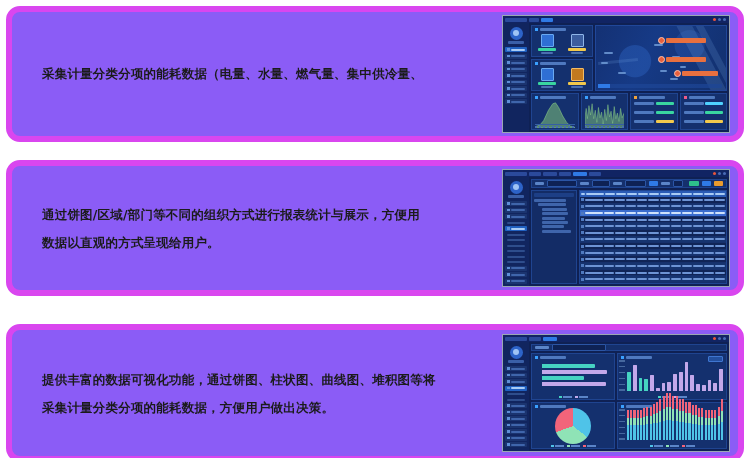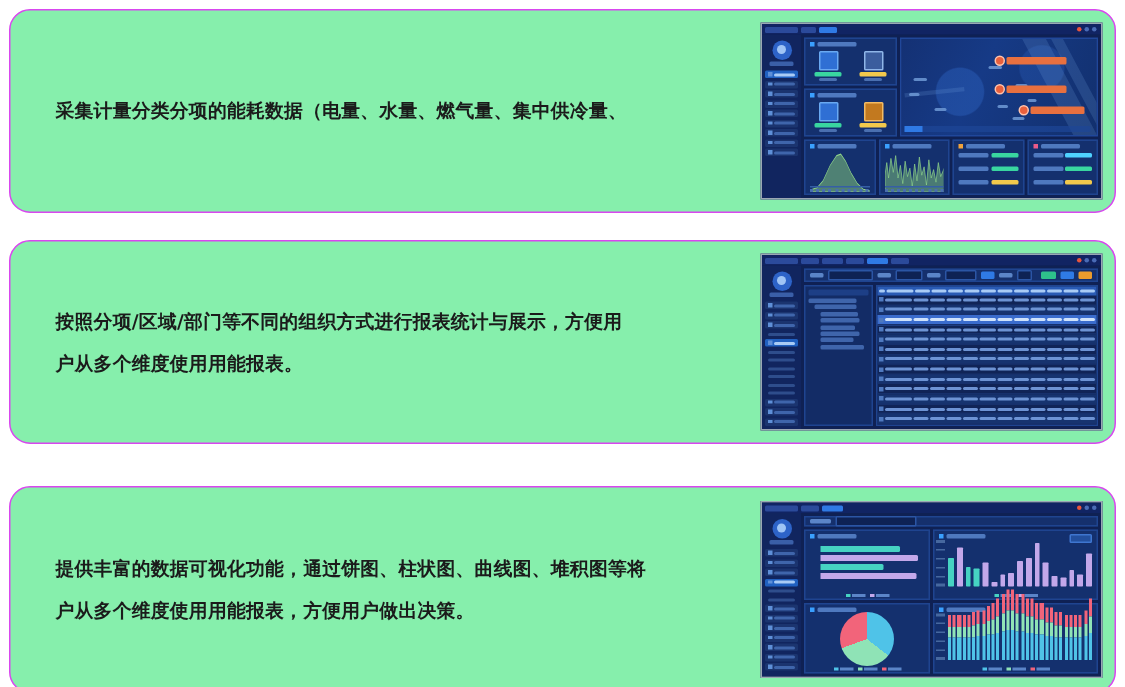--- a/index.html
+++ b/index.html
@@ -14,22 +14,22 @@
   .page {
     width: 750px;
     height: 458px;
     position: relative;
     background: #ffffff;
   }
   .panel {
     position: absolute;
     left: 6px;
     width: 738px;
-    background: #86efac;
-    border: 1px solid #d946ef;
+    background: #8b5cf6;
+    border: 6px solid #d946ef;
     border-radius: 14px;
     box-sizing: border-box;
     overflow: hidden;
   }
   #panel-1 { top: 6px;   height: 136px; }
   #panel-2 { top: 160px; height: 136px; }
   #panel-3 { top: 324px; height: 138px; }
 
   .panel-text {
     position: absolute;
@@ -466,22 +466,22 @@
                 </div>
             </div>
           </div>
         </div>
       </div>
     </div>
   </div>
 
   <div class="panel" id="panel-2">
     <div class="panel-text">
-      <div>按照分项/区域/部门等不同的组织方式进行报表统计与展示，方便用</div>
-      <div>户从多个维度使用用能报表。</div>
+      <div>通过饼图/区域/部门等不同的组织方式进行报表统计与展示，方便用</div>
+      <div>数据以直观的方式呈现给用户。</div>
     </div>
 
     <div class="shot">
       <div class="shot-topbar">
         <div class="tb-chip" style="width:22px"></div>
         <div class="tb-chip" style="width:12px"></div>
         <div class="tb-chip" style="width:14px"></div>
         <div class="tb-chip" style="width:12px"></div>
         <div class="tb-chip active" style="width:14px"></div>
         <div class="tb-chip" style="width:12px"></div>
@@ -792,21 +792,21 @@
             </div>
           </div>
         </div>
       </div>
     </div>
   </div>
 
   <div class="panel" id="panel-3">
     <div class="panel-text">
       <div>提供丰富的数据可视化功能，通过饼图、柱状图、曲线图、堆积图等将</div>
-      <div>户从多个维度使用用能报表，方便用户做出决策。</div>
+      <div>采集计量分类分项的能耗数据，方便用户做出决策。</div>
     </div>
 
     <div class="shot">
       <div class="shot-topbar">
         <div class="tb-chip" style="width:22px"></div>
         <div class="tb-chip" style="width:12px"></div>
         <div class="tb-chip active" style="width:14px"></div>
         <div class="tb-right">
           <div class="tb-dot red"></div>
           <div class="tb-dot"></div>

